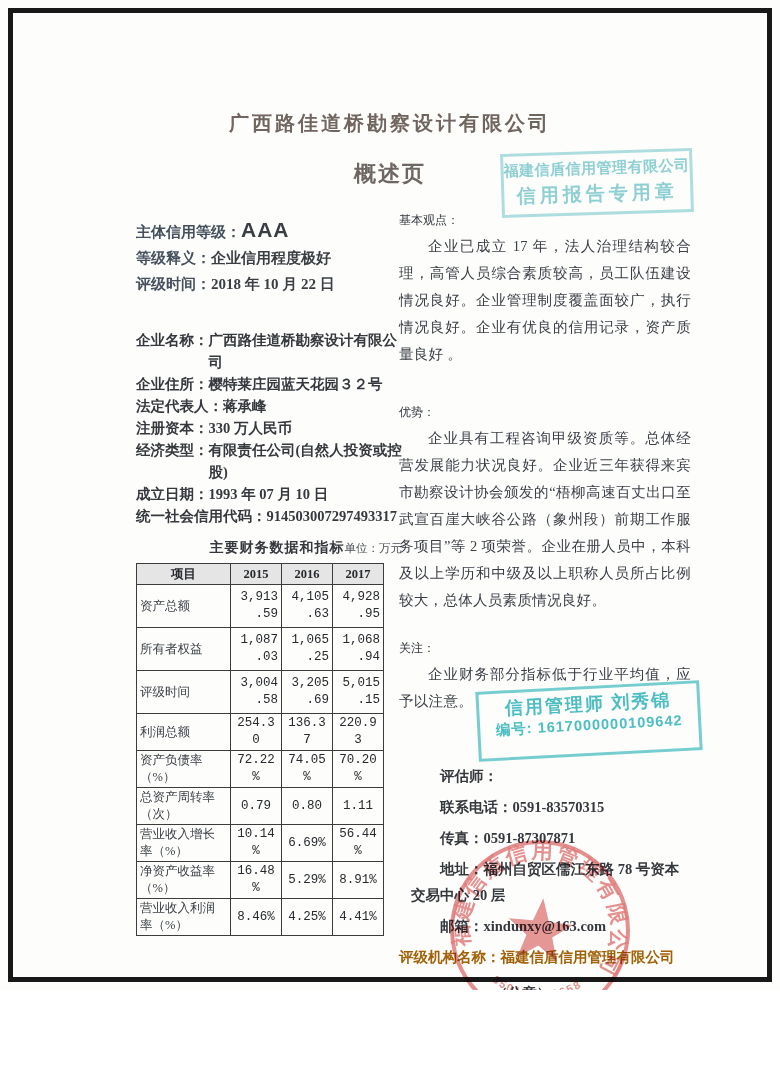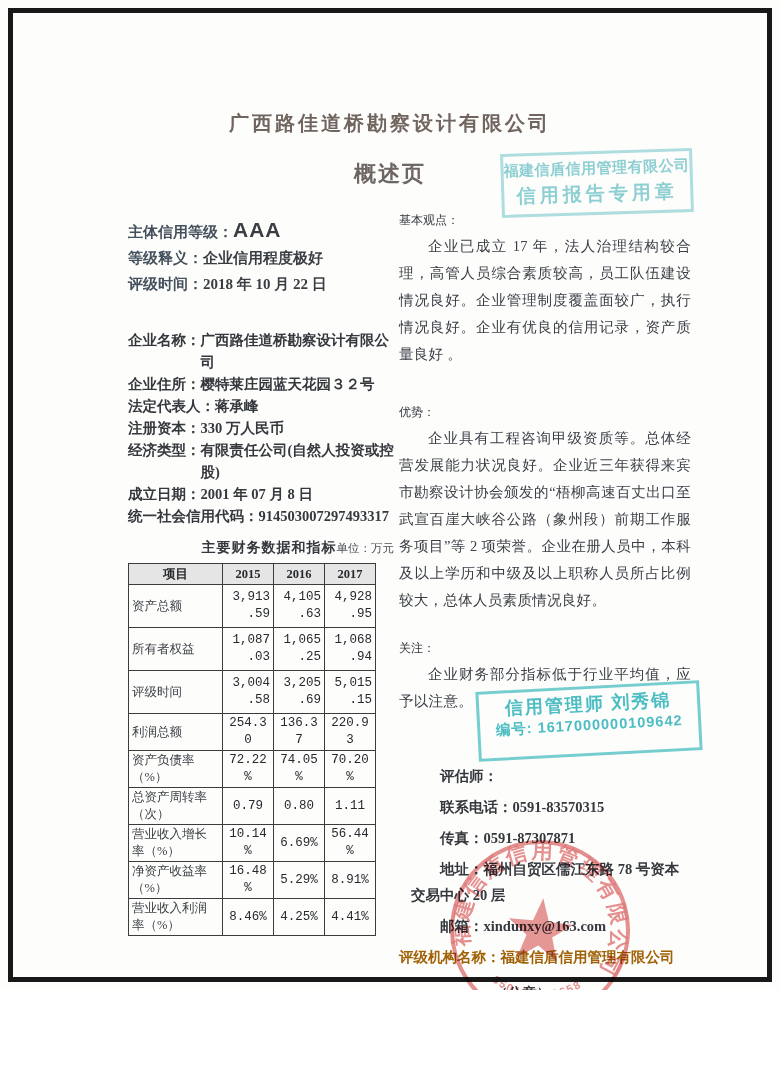--- a/index.html
+++ b/index.html
@@ -6,21 +6,21 @@
   .page{position:relative;width:780px;height:990px;background:#fdfdfc;overflow:hidden;
         font-family:"Liberation Serif","DejaVu Serif",serif;color:#3a3e43;}
   .frame{position:absolute;left:8px;top:8px;right:8px;bottom:8px;border:5px solid #181818;pointer-events:none;}
 
   
   .title-wrap{position:absolute;top:110px;left:0;right:0;text-align:center;}
   .doc-title{font-size:20px;letter-spacing:3px;color:#71655f;font-weight:600;}
   .doc-subtitle{font-size:22px;letter-spacing:2px;color:#6d6662;margin-top:22px;font-weight:600;}
 
   
-  .col-left{position:absolute;left:128px;top:217px;width:266px;}
+  .col-left{position:absolute;left:136px;top:217px;width:266px;}
   .rating-line{font-size:15px;line-height:26px;color:#44505c;font-weight:600;}
   .rating-line .val{color:#3a3e43;}
   .rating-grade{font-size:21px;font-family:"Liberation Sans","DejaVu Sans",sans-serif;font-weight:600;letter-spacing:1px;}
   .company-block{margin-top:32px;}
   .info-line{font-size:14.5px;line-height:22px;font-weight:600;color:#35383d;
              padding-left:5em;text-indent:-5em;}
   .fin-header{margin-top:12px;display:flex;justify-content:flex-end;align-items:baseline;}
   .fin-title{font-size:14px;font-weight:700;color:#35383d;letter-spacing:1px;}
   .fin-unit{font-size:11.5px;color:#4a4e53;}
 
@@ -83,21 +83,21 @@
     <div class="rating-line">
       <span>评级时间：</span><span class="val">2018 年 10 月 22 日</span>
     </div>
 
     <div class="company-block">
       <p class="info-line" style="margin:0;">企业名称：广西路佳道桥勘察设计有限公司</p>
       <p class="info-line" style="margin:0;">企业住所：樱特莱庄园蓝天花园３２号</p>
       <p class="info-line" style="margin:0;">法定代表人：蒋承峰</p>
       <p class="info-line" style="margin:0;">注册资本：330 万人民币</p>
       <p class="info-line" style="margin:0;">经济类型：有限责任公司(自然人投资或控股)</p>
-      <p class="info-line" style="margin:0;">成立日期：2001 年 07 月 8 日</p>
+      <p class="info-line" style="margin:0;">成立日期：1993 年 07 月 10 日</p>
       <p class="info-line" style="margin:0;">统一社会信用代码：914503007297493317</p>
     </div>
 
     <div class="fin-header">
       <span class="fin-title">主要财务数据和指标</span>
       <span class="fin-unit">单位：万元</span>
     </div>
 
     <table class="fin">
       <colgroup>

